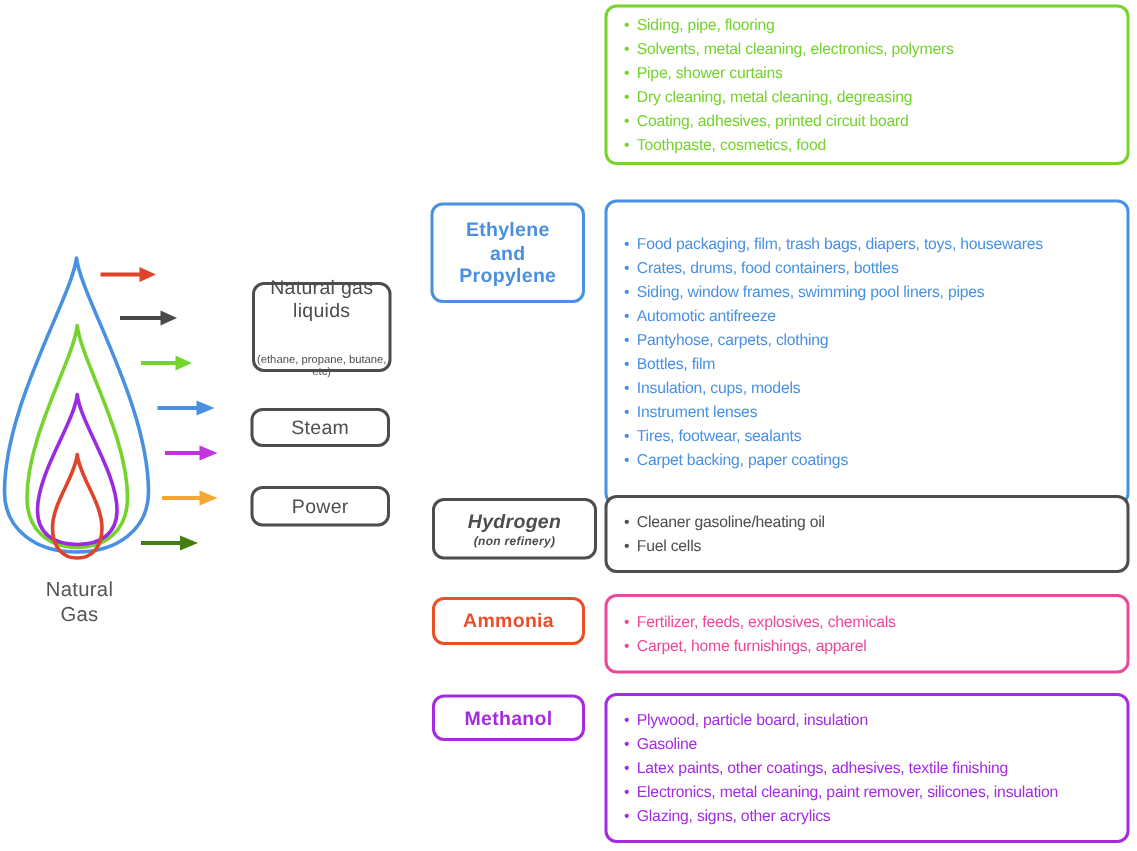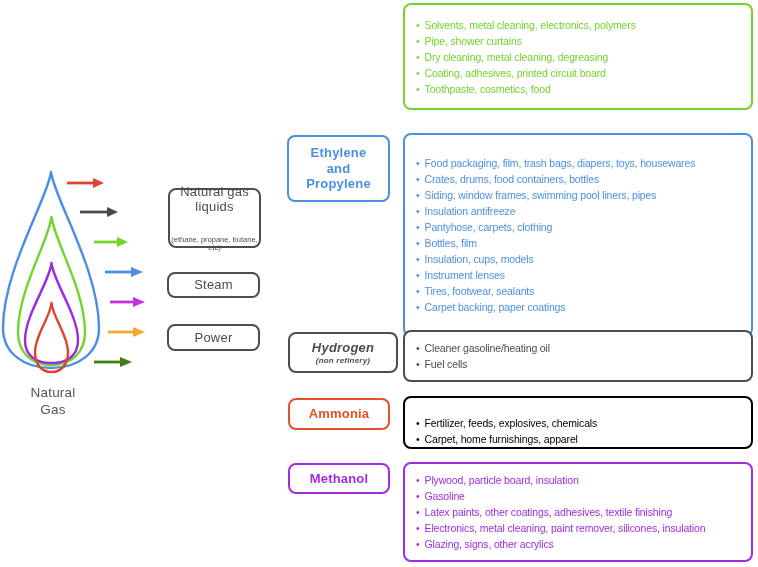--- a/index.html
+++ b/index.html
@@ -99,39 +99,40 @@
   </div>
   <div class="abs mid-box" style="left: 167px; top: 272px; width: 93px; height: 26px; color: rgb(77, 77, 77);">
     <div class="mid-title">Steam</div>
   </div>
   <div class="abs mid-box" style="left: 167px; top: 324px; width: 93px; height: 27px; color: rgb(77, 77, 77);">
     <div class="mid-title">Power</div>
   </div>
 
   <div class="abs cat-content" style="left: 403px; top: 3px; width: 350px; height: 107px; color: rgb(116, 211, 44);">
     <ul>
+      <li>Siding, pipe, flooring</li>
       <li>Solvents, metal cleaning, electronics, polymers</li>
       <li>Pipe, shower curtains</li>
       <li>Dry cleaning, metal cleaning, degreasing</li>
       <li>Coating, adhesives, printed circuit board</li>
       <li>Toothpaste, cosmetics, food</li>
     </ul>
   </div>
 
   <div class="abs cat-header" style="left: 287px; top: 135px; width: 103px; height: 67px; color: rgb(74, 144, 226);">
     <div>Ethylene</div>
     <div>and</div>
     <div>Propylene</div>
   </div>
   <div class="abs cat-content" style="left: 403px; top: 133px; width: 350px; height: 204px; color: rgb(74, 144, 226);">
     <ul>
       <li>Food packaging, film, trash bags, diapers, toys, housewares</li>
       <li>Crates, drums, food containers, bottles</li>
       <li>Siding, window frames, swimming pool liners, pipes</li>
-      <li>Insulation antifreeze</li>
+      <li>Automotic antifreeze</li>
       <li>Pantyhose, carpets, clothing</li>
       <li>Bottles, film</li>
       <li>Insulation, cups, models</li>
       <li>Instrument lenses</li>
       <li>Tires, footwear, sealants</li>
       <li>Carpet backing, paper coatings</li>
     </ul>
   </div>
 
   <div class="abs cat-header" style="left: 288px; top: 332px; width: 110px; height: 41px; color: rgb(77, 77, 77); font-style: italic;">
@@ -141,21 +142,21 @@
   <div class="abs cat-content" style="left: 403px; top: 330px; width: 350px; height: 52px; color: rgb(77, 77, 77);">
     <ul>
       <li>Cleaner gasoline/heating oil</li>
       <li>Fuel cells</li>
     </ul>
   </div>
 
   <div class="abs cat-header" style="left: 288px; top: 398px; width: 102px; height: 32px; color: rgb(232, 80, 43);">
     <div>Ammonia</div>
   </div>
-  <div class="abs cat-content" style="left: 403px; top: 396px; width: 350px; height: 53px; color: #000000; justify-content: flex-end;">
+  <div class="abs cat-content" style="left: 403px; top: 396px; width: 350px; height: 53px; color: #ec4899;">
     <ul>
       <li>Fertilizer, feeds, explosives, chemicals</li>
       <li>Carpet, home furnishings, apparel</li>
     </ul>
   </div>
 
   <div class="abs cat-header" style="left: 288px; top: 463px; width: 102px; height: 31px; color: rgb(163, 43, 224);">
     <div>Methanol</div>
   </div>
   <div class="abs cat-content" style="left: 403px; top: 462px; width: 350px; height: 100px; color: rgb(163, 43, 224);">

